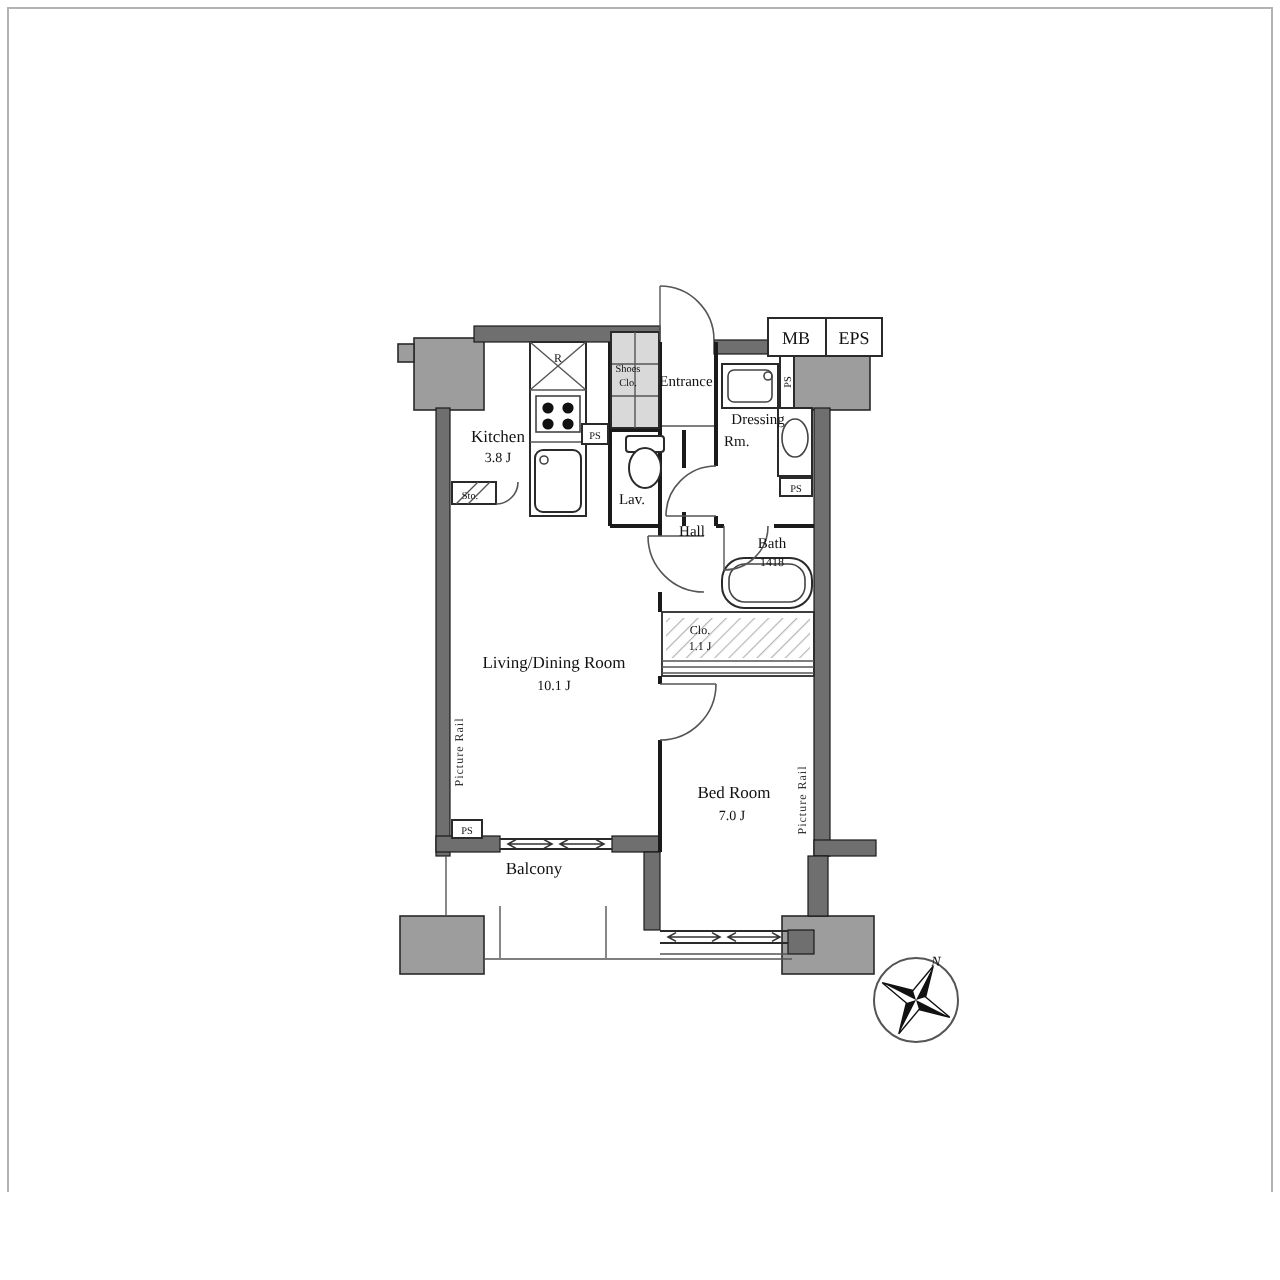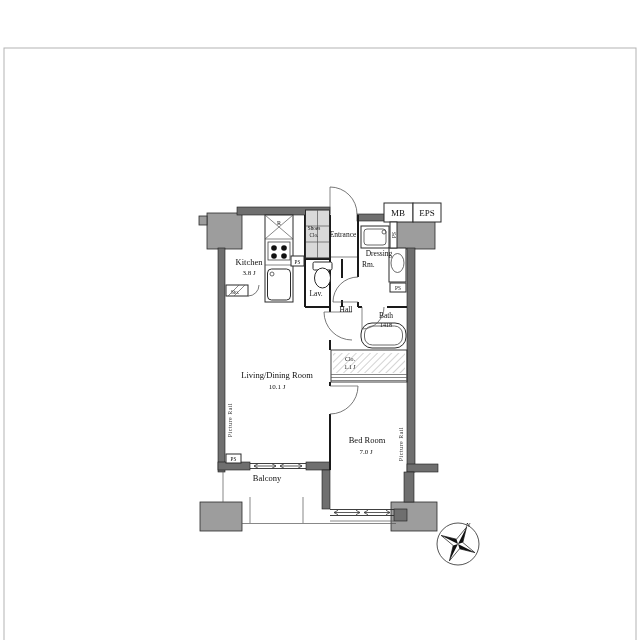--- a/index.html
+++ b/index.html
@@ -1,16 +1,16 @@
 <!DOCTYPE html>
 <html><head>
 <meta charset="utf-8">
 <style>
   html,body{margin:0;padding:0;background:#fff;}
-  .stage{position:relative;width:640px;height:596px;background:#ffffff;overflow:hidden;margin-top:44px;}
+  .stage{position:relative;width:640px;height:596px;background:#ffffff;overflow:hidden;}
   svg{display:block;}
   text{font-family:"Liberation Serif","DejaVu Serif",serif;fill:#111;}
   .room-name{font-size:8.5px;}
   .room-size{font-size:7px;}
   .small-name{font-size:7.5px;}
   .tiny{font-size:6px;}
   .micro{font-size:5.2px;}
   .svc{font-size:9px;}
   .rail{font-size:6px;fill:#333;letter-spacing:.5px;}
   .wall{fill:#6f6f6f;stroke:#1a1a1a;stroke-width:.6;}

